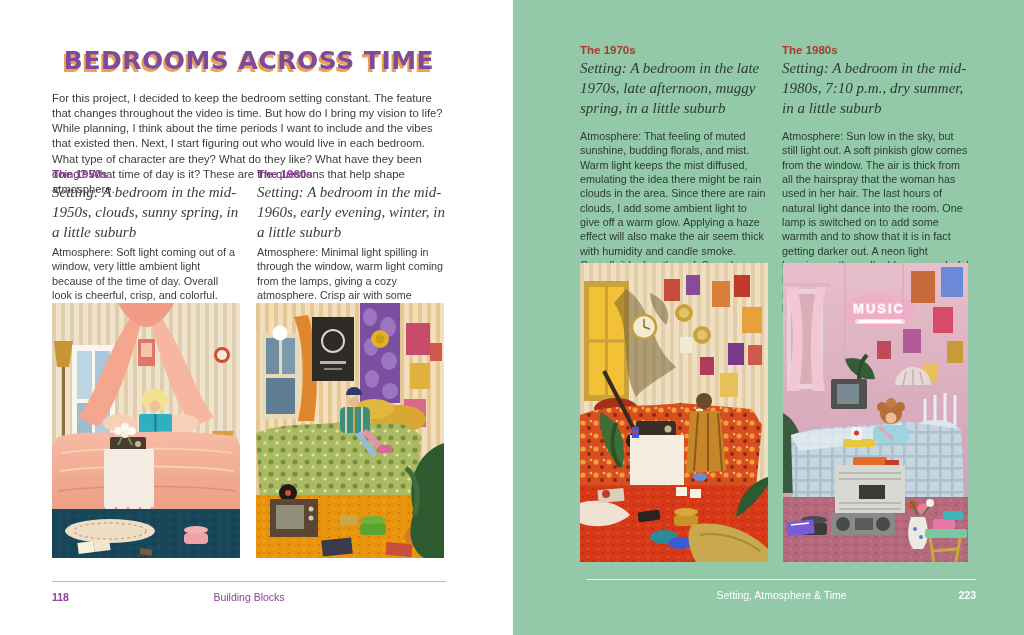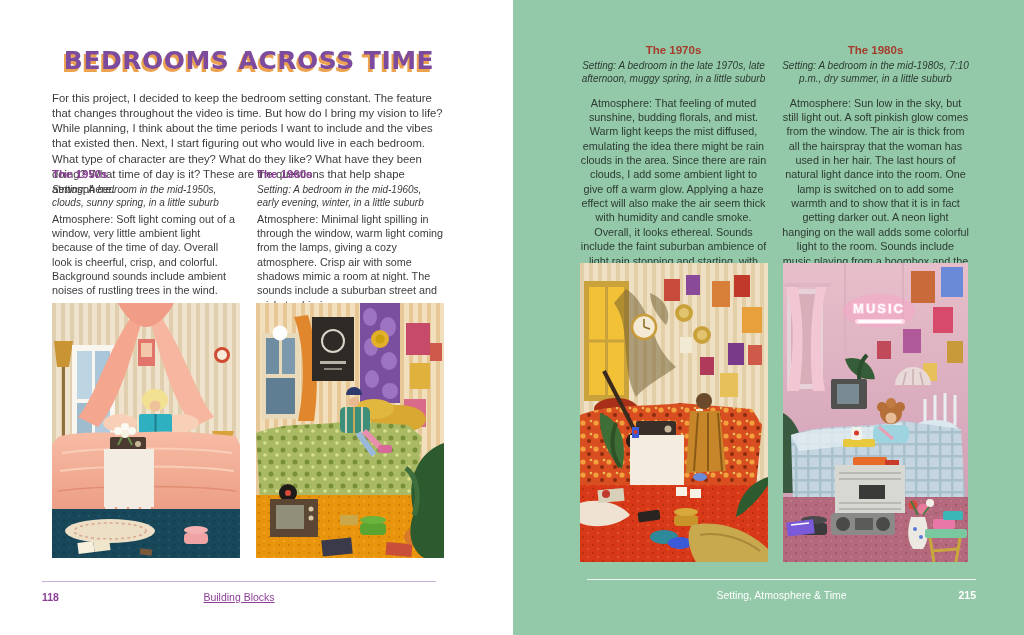--- a/index.html
+++ b/index.html
@@ -22,43 +22,42 @@
   }
   .lp-intro {
     position:absolute; top:91px; left:52px; width:396px;
     font-size:11.3px; line-height:1.34; color:#3c3c3c;
   }
   .cols { position:absolute; display:flex; }
   .lp-cols { top:168px; left:52px; width:394px; gap:17px; }
   .col { width:188px; }
   .sec-heading { font-size:11.5px; font-weight:bold; margin-bottom:3px; }
   .lp-cols .sec-heading { color:var(--purple-heading,#8d3f98); }
-  .sec-setting { font-size:10px; line-height:1.33; font-style:italic; color:#3c3c3c; }
+  .sec-setting { font-size:15px; line-height:1.33; font-style:italic; color:#3c3c3c;font-family:Liberation Serif, serif; }
   .sec-atmo { margin-top:2px; font-size:10.8px; line-height:1.33; color:#3c3c3c; }
 
   .photo-row { position:absolute; display:flex; }
   .lp-photos { top:303px; left:52px; gap:16px; }
   .photo { overflow:hidden; background:#ddd; }
   .photo svg { display:block; width:100%; height:100%; }
   .ph-50s, .ph-60s { width:188px; height:255px; }
 
   .footer { position:absolute; font-size:10.5px; }
   .lp-footer {
-    top:581px; left:42px; width:394px; border-top:1px solid #c9aed6;
+    top:581px; left:52px; width:394px; border-top:1px solid #c9aed6;
     color:var(--purple-heading,#8d3f98);
-    text-decoration:underline;
   }
   .footer-inner { position:relative; padding-top:9px; text-align:center; }
   .pageno { position:absolute; top:9px; font-weight:bold; }
   .pageno-left { left:0; }
   .pageno-right { right:0; }
 
   
   .rp-cols { top:44px; left:67px; width:390px; gap:15px; }
-  .rp-cols .col { width:187px;text-align:center; }
+  .rp-cols .col { width:187px; }
   .rp-cols .sec-heading { color:var(--red-heading,#a63c2c); }
   .rp-cols .sec-setting, .rp-cols .sec-atmo { color:#2d3b33; }
   .rp-cols .sec-atmo { margin-top:10px; }
 
   .rp-photos { top:263px; left:67px; gap:15px; }
   .ph-70s { width:188px; height:299px; }
   .ph-80s { width:185px; height:299px; }
 
   .rp-footer {
     top:579px; left:74px; width:389px; border-top:1px solid rgba(255,255,255,.85);
@@ -488,17 +487,17 @@
 
           <rect x="4" y="258" width="27" height="14" fill="#7a5ad8" transform="rotate(-7 17 265)"></rect>
           <line x1="8" y1="262" x2="26" y2="260" stroke="#ffffff" stroke-width="1.5"></line>
         </svg>
       </div>
     </div>
 
     <div class="footer rp-footer">
       <div class="footer-inner">
         <span>Setting, Atmosphere &amp; Time</span>
-        <span class="pageno pageno-right">215</span>
+        <span class="pageno pageno-right">223</span>
       </div>
     </div>
   </div>
 </div>
 
 </body></html>

